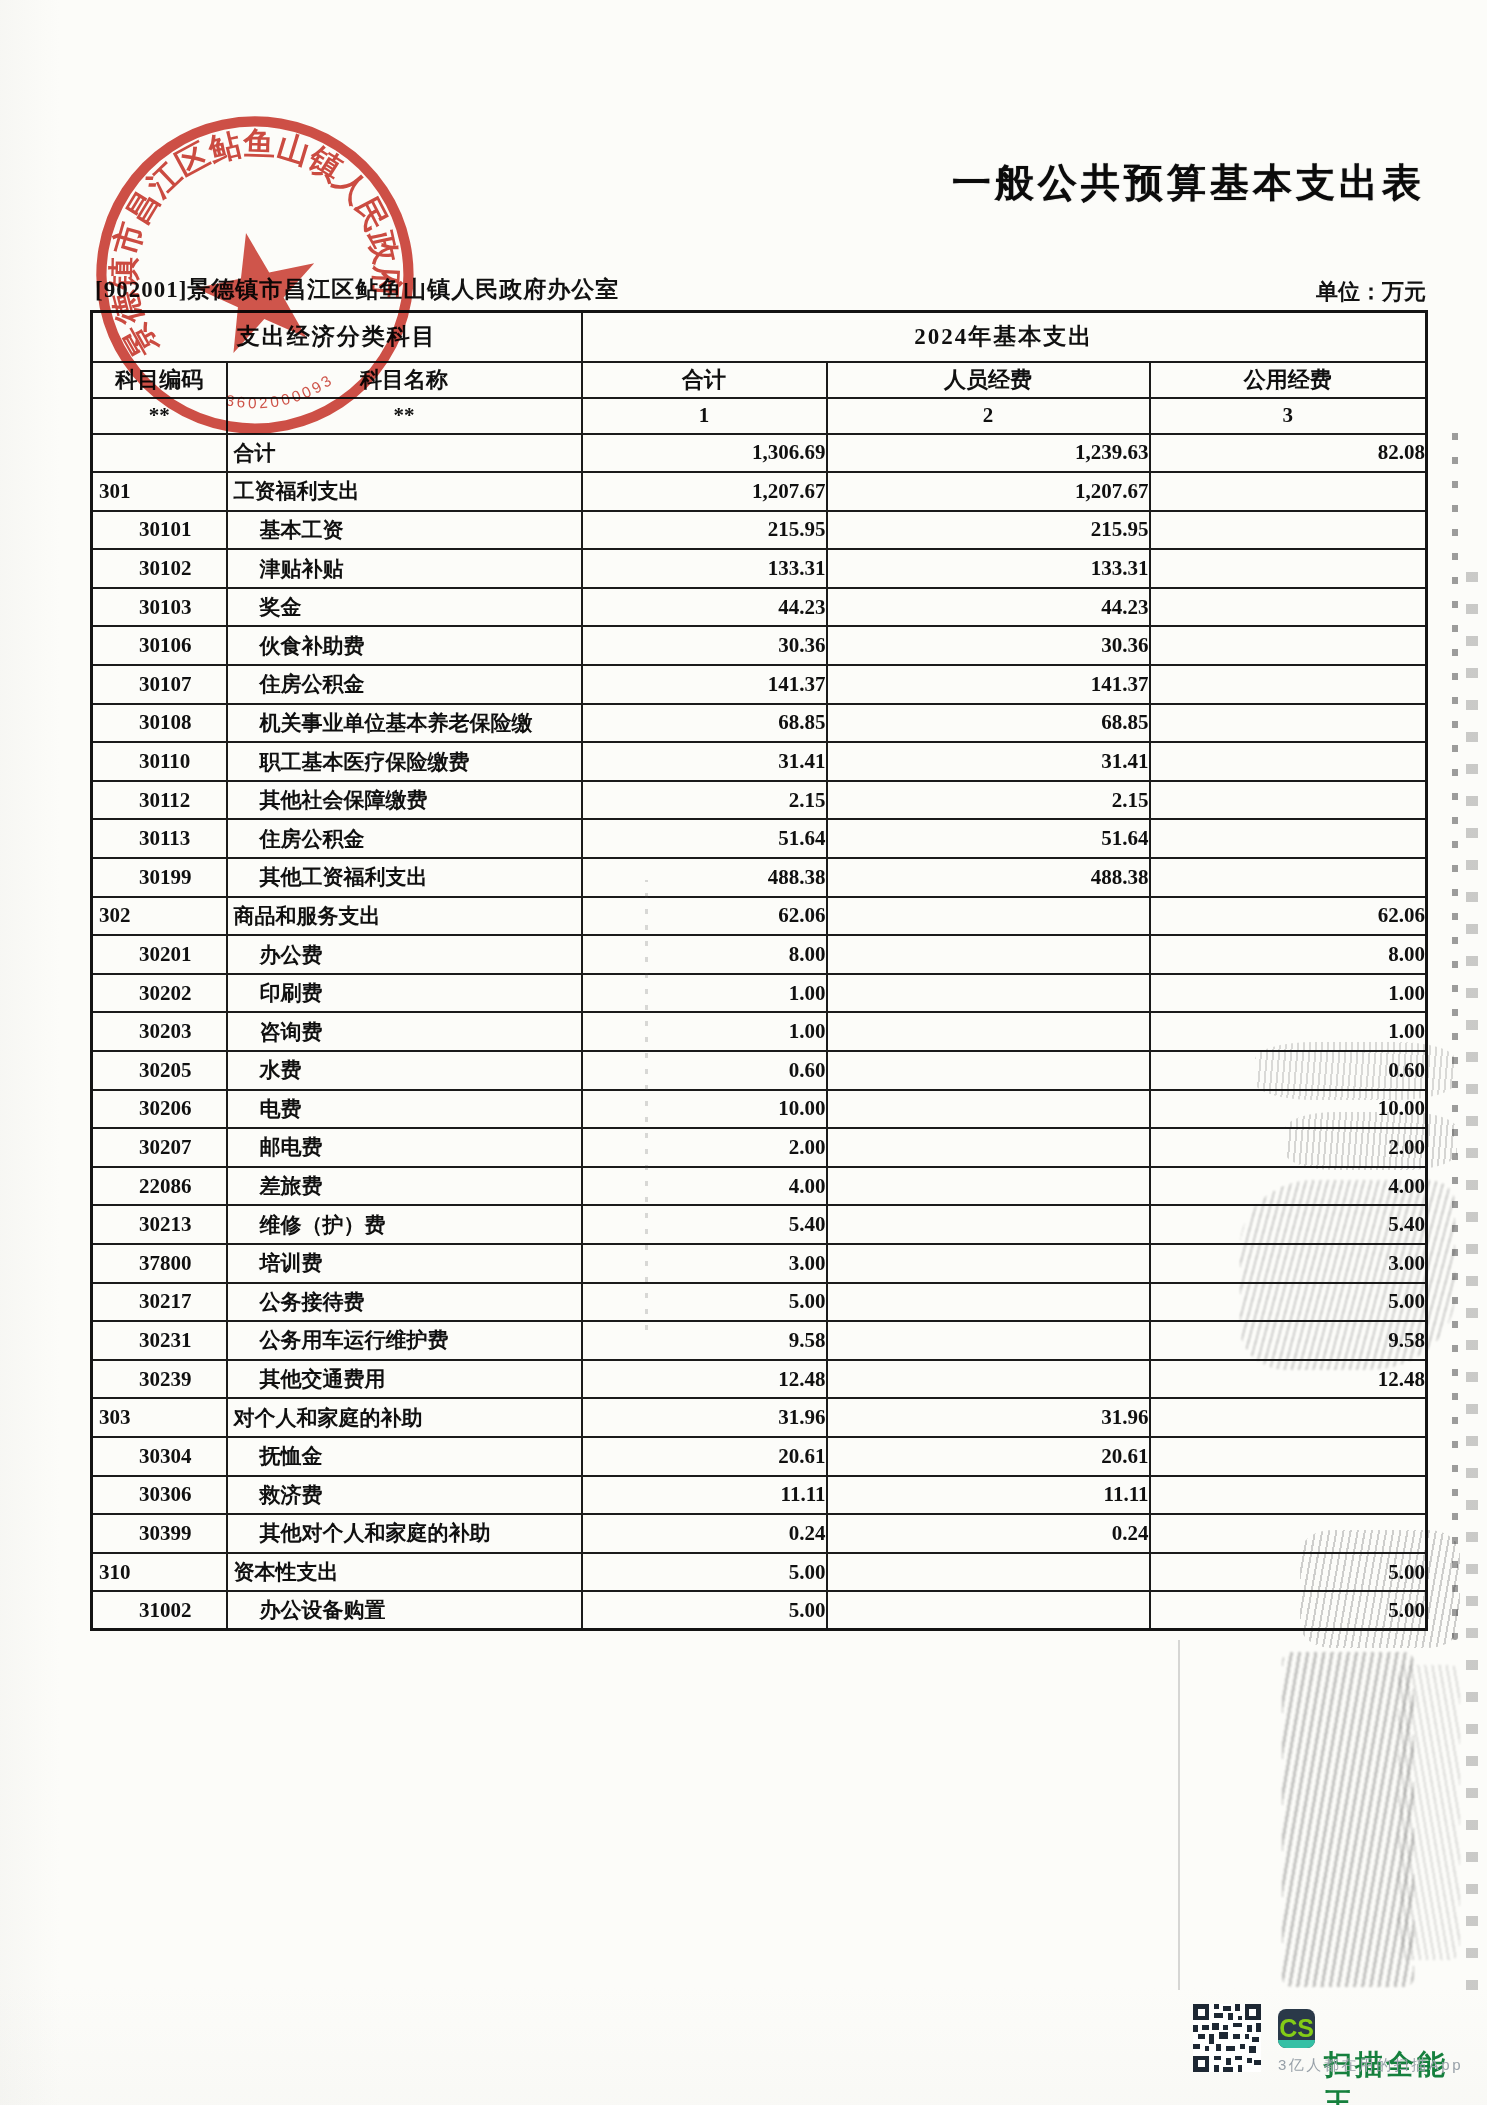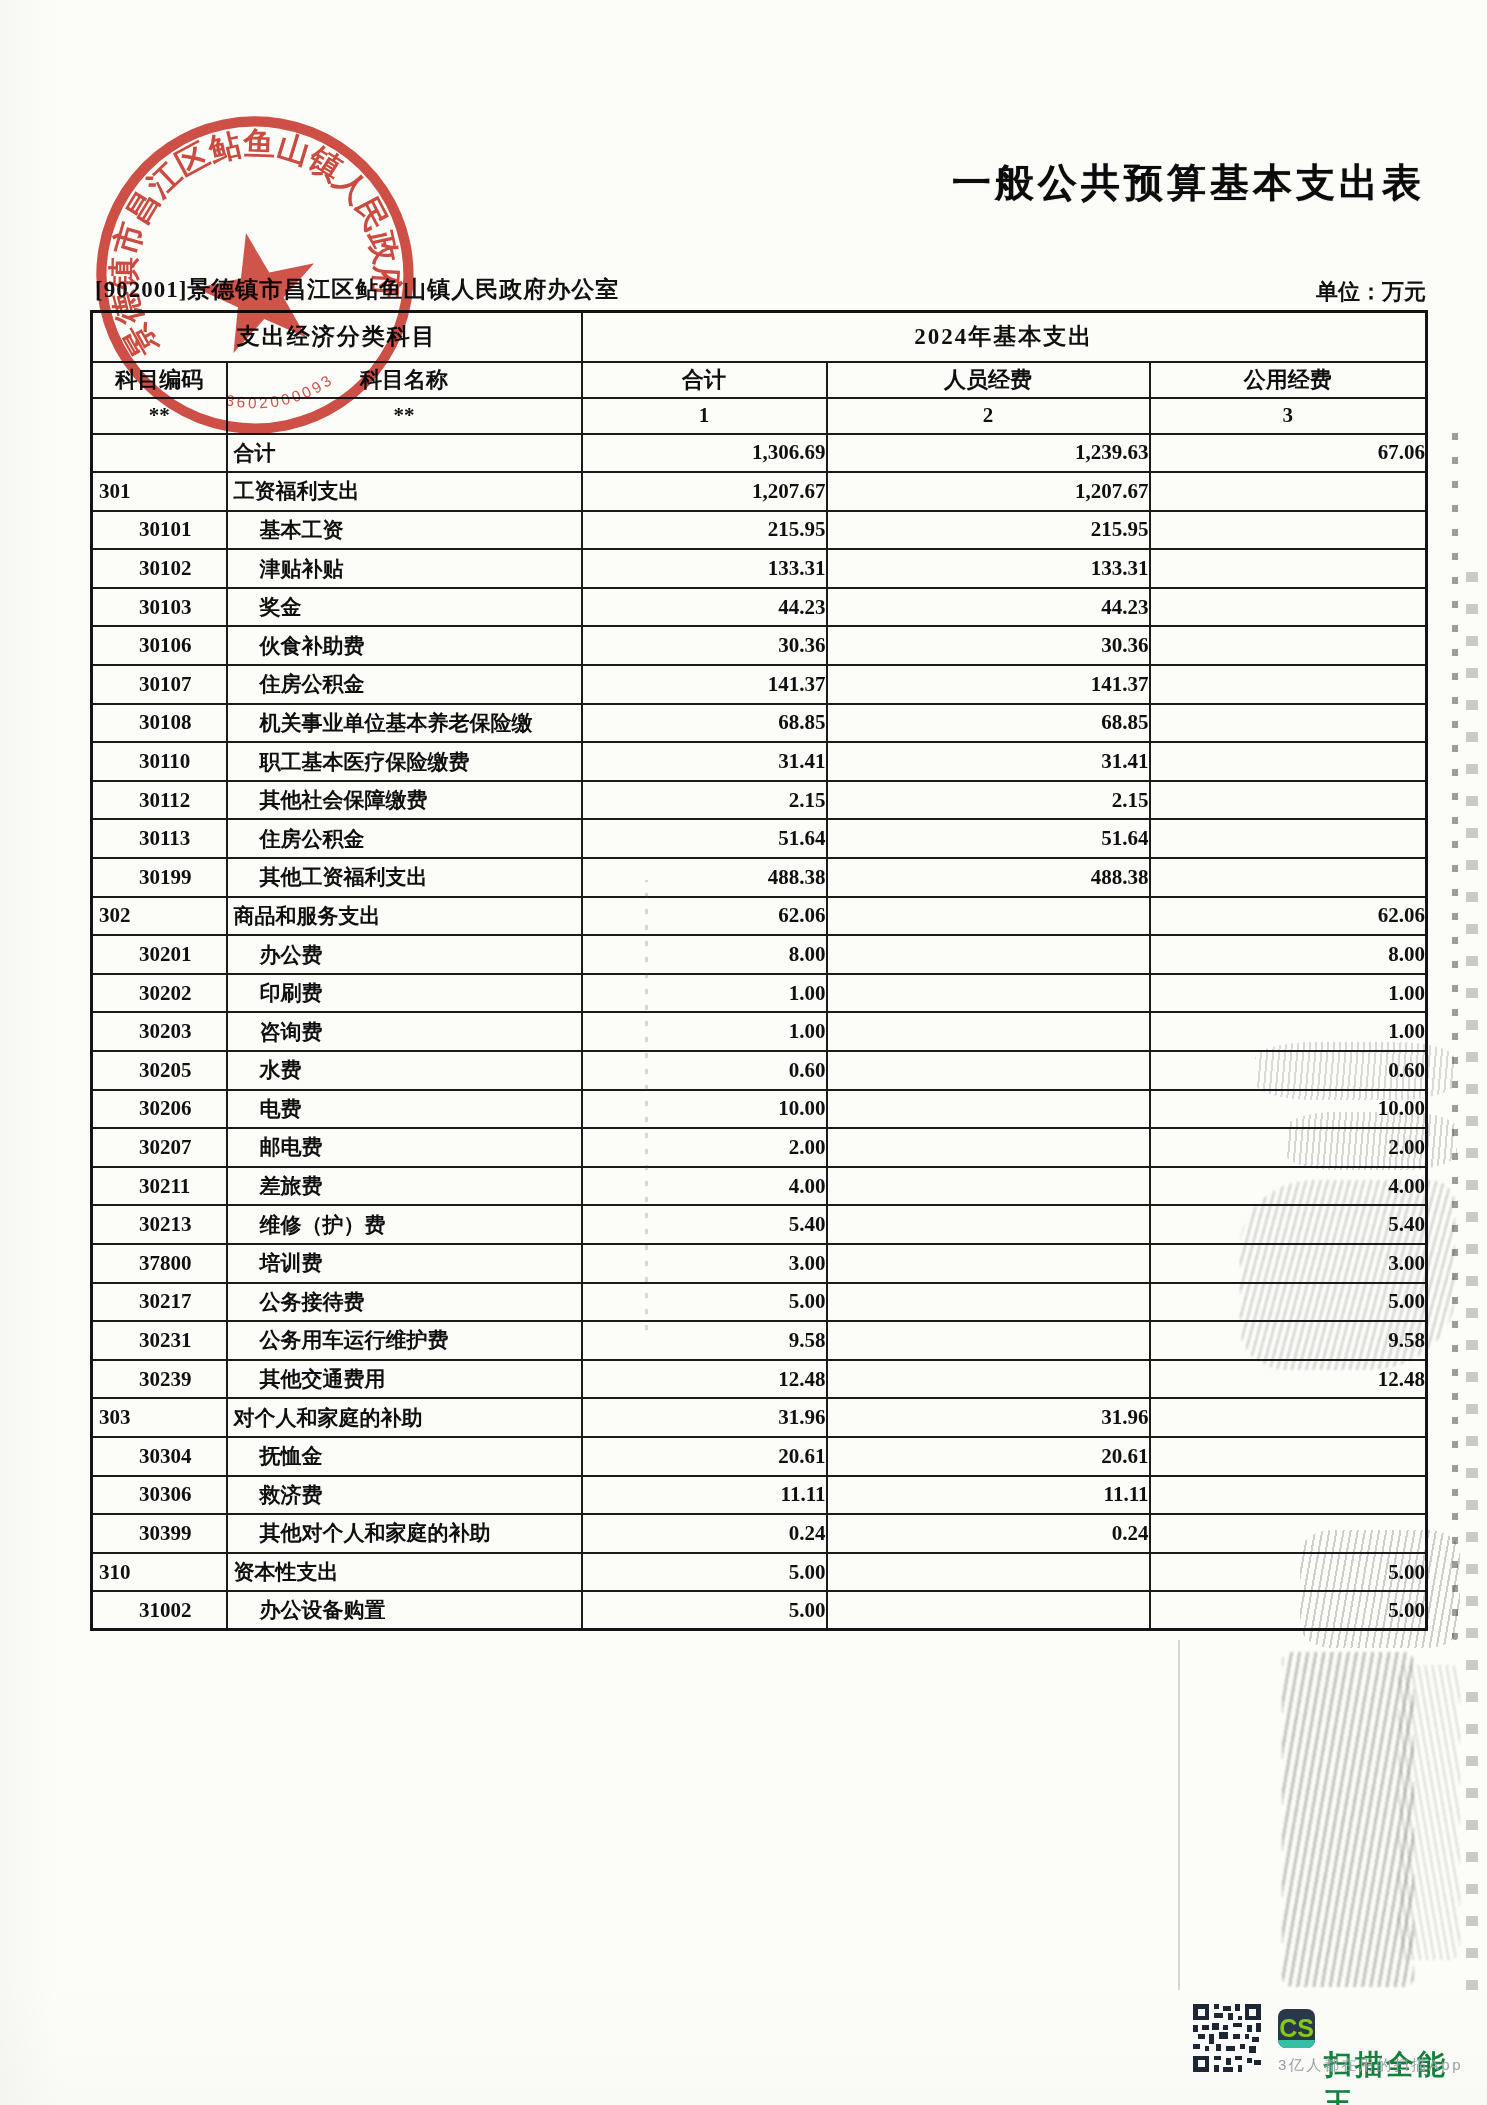--- a/index.html
+++ b/index.html
@@ -117,21 +117,21 @@
       <td>2</td>
       <td>3</td>
     </tr>
   </thead>
   <tbody>
       <tr class="lv-total">
         <td class="code"></td>
         <td class="name">合计</td>
         <td class="num">1,306.69</td>
         <td class="num">1,239.63</td>
-        <td class="num">67.06</td>
+        <td class="num">82.08</td>
       </tr>
       <tr class="lv-cat">
         <td class="code">301</td>
         <td class="name">工资福利支出</td>
         <td class="num">1,207.67</td>
         <td class="num">1,207.67</td>
         <td class="num"></td>
       </tr>
       <tr class="lv-sub">
         <td class="code">30101</td>
@@ -246,21 +246,21 @@
         <td class="num">10.00</td>
       </tr>
       <tr class="lv-sub">
         <td class="code">30207</td>
         <td class="name">邮电费</td>
         <td class="num">2.00</td>
         <td class="num"></td>
         <td class="num">2.00</td>
       </tr>
       <tr class="lv-sub">
-        <td class="code">30211</td>
+        <td class="code">22086</td>
         <td class="name">差旅费</td>
         <td class="num">4.00</td>
         <td class="num"></td>
         <td class="num">4.00</td>
       </tr>
       <tr class="lv-sub">
         <td class="code">30213</td>
         <td class="name">维修（护）费</td>
         <td class="num">5.40</td>
         <td class="num"></td>

